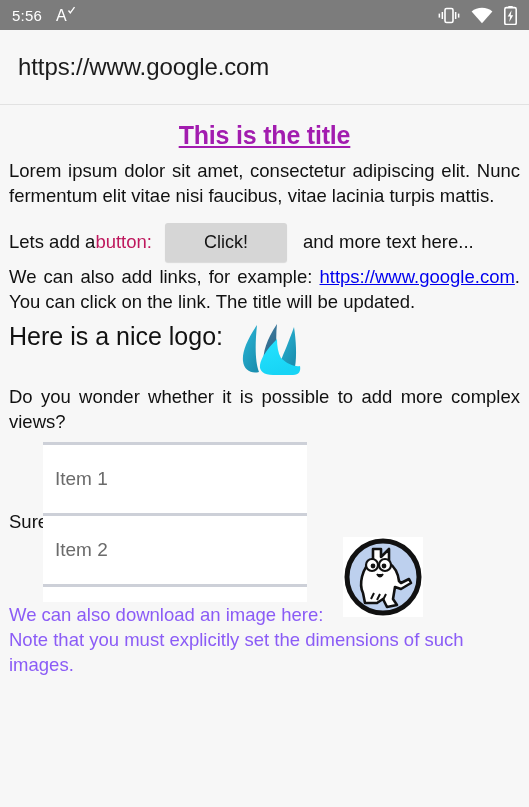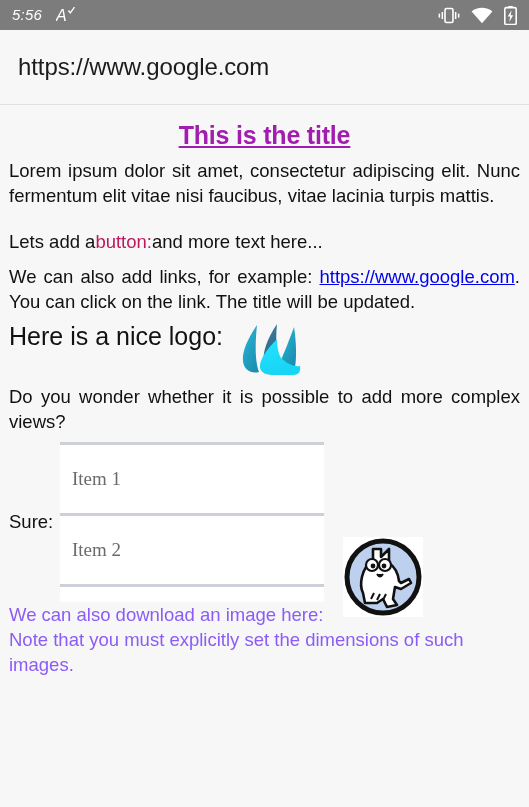--- a/index.html
+++ b/index.html
@@ -20,23 +20,22 @@
     height: 30px;
     background: #7c7c7c;
     display: flex;
     align-items: center;
     padding: 0 12px;
     box-sizing: border-box;
     color: #ffffff;
   }
   .status-left {
     display: flex;
-    align-items: flex-start;
+    align-items: flex-end;
     gap: 14px;
-    font-style: italic;
   }
   .status-time {
     font-size: 15px;
     letter-spacing: 0.2px;
   }
   .status-right {
     margin-left: auto;
     display: flex;
     align-items: center;
     gap: 11px;
@@ -144,23 +143,22 @@
     flex: none;
   }
   .list-view {
     width: 264px;
     height: 160px;
     overflow: hidden;
     background: #7f1d1d;
     border-top: 3px solid #cdd0d8;
     box-sizing: border-box;
     position: absolute;
-    left: 56px;
+    left: 39px;
     top: 0;
-    font-family: Liberation Serif, serif;
   }
   .list-item {
     height: 71px;
     display: flex;
     align-items: center;
     padding-left: 12px;
     box-sizing: border-box;
     border-bottom: 3px solid #cdd0d8;
     font-size: 19px;
     color: #6b6b6b;
@@ -231,20 +229,21 @@
 
   <div class="page-title">This is the title</div>
 
   <p class="para">Lorem ipsum dolor sit amet, consectetur adipiscing elit. Nunc fermentum elit vitae nisi faucibus, vitae lacinia turpis mattis.</p>
 
   <div class="spacer-12"></div>
 
   <div class="button-row">
     <span>Lets add a </span>
     <span class="strong-red">button:</span>
+    <button class="click-button">Click!</button>
     <span>and more text here...</span>
   </div>
 
   <p class="para"><span>We can also add links, for example: </span><a class="link" href="#">https://www.google.com</a><span>. You can click on the link. The title will be updated.</span></p>
 
   <div class="spacer-8"></div>
 
   <div class="logo-row">
     <span>Here is a nice logo:</span>
     <span class="logo">

